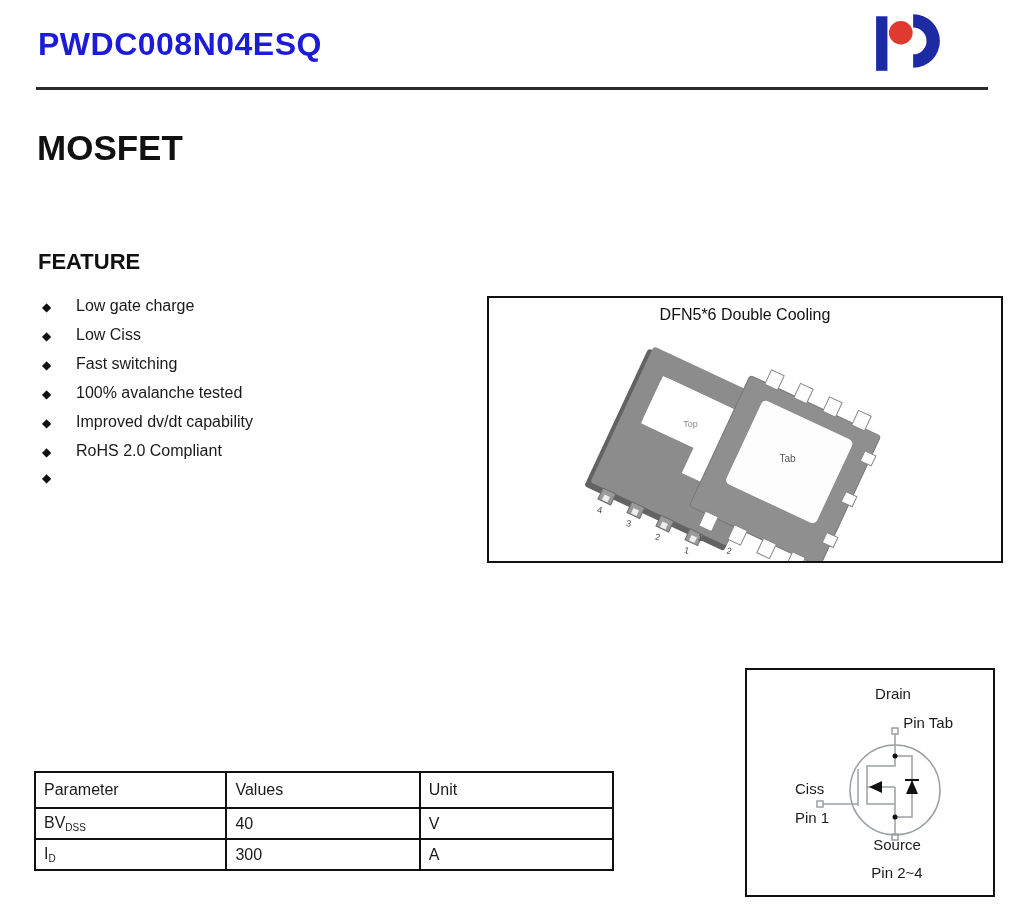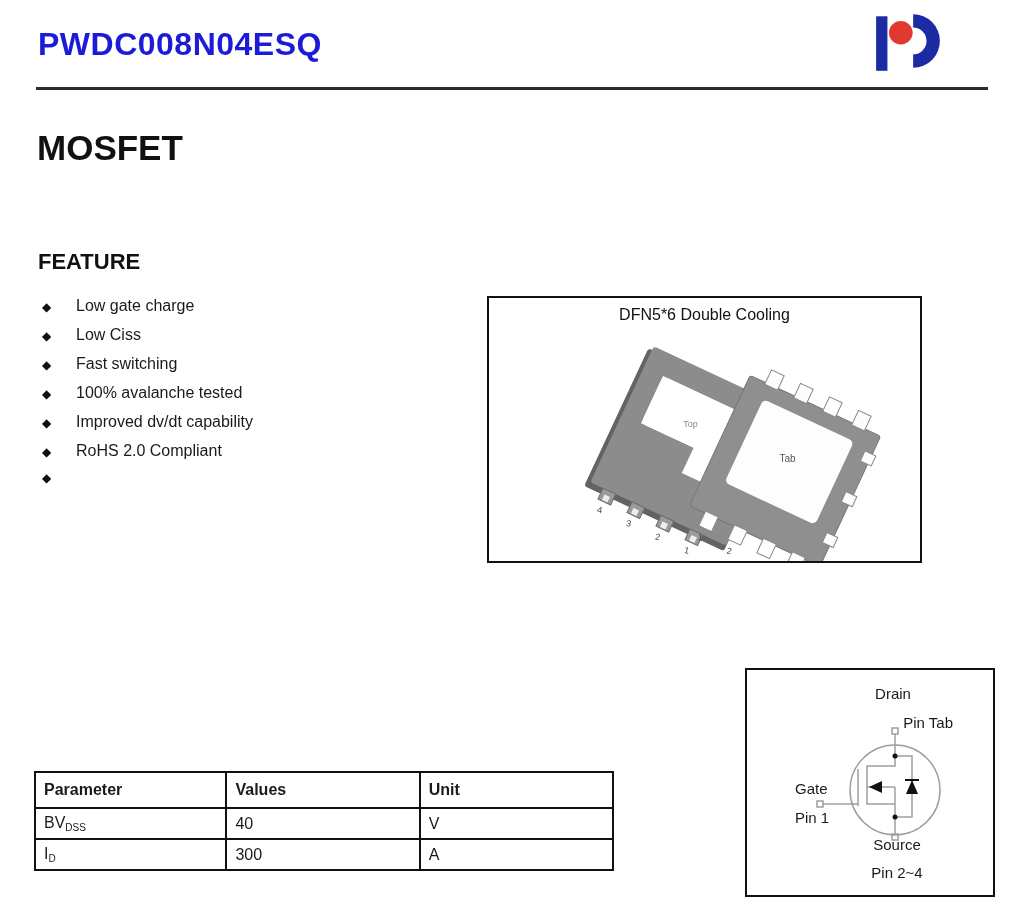--- a/index.html
+++ b/index.html
@@ -32,21 +32,21 @@
     position:absolute; left:42px; top:297px; list-style:none; width:420px;
   }
   .feature-list li {
     display:flex; align-items:baseline; height:29px; font-size:16px; color:#1a1a1a;
   }
   .feature-list .bullet {
     width:34px; font-size:12px; color:#111; flex:0 0 34px;
   }
   
   .package-box {
-    position:absolute; left:487px; top:296px; width:435px; height:267px;
+    position:absolute; left:487px; top:296px; width:516px; height:267px;
     border:2px solid #111; background:#fff;
   }
   .package-title {
     position:absolute; left:0; right:0; top:8px; text-align:center;
     font-size:16px; color:#111;
   }
   .package-art { position:absolute; left:0; top:30px; width:483px; height:233px; }
   
   .symbol-box {
     position:absolute; left:745px; top:668px; width:250px; height:229px;
@@ -63,21 +63,21 @@
   
   .param-table {
     position:absolute; left:34px; top:771px; width:580px;
     border-collapse:collapse; font-size:16px; color:#1a1a1a;
     border:2.5px solid #111;
   }
   .param-table th, .param-table td {
     border:2px solid #111; height:31px; padding:2px 8px; text-align:left;
     font-weight:normal; vertical-align:middle;
   }
-  .param-table th { font-weight:bold; height:36px; }
+  .param-table th { font-weight:normal; height:36px; }
   .param-table col.c1 { width:192px; }
   .param-table col.c2 { width:194px; }
   .param-table col.c3 { width:194px; }
   sub.psub { font-size:10px; vertical-align:-3px; letter-spacing:0; }
 </style>
 </head>
 <body>
 
 <div class="page">
 
@@ -200,21 +200,21 @@
       <g fill="#111111" stroke="none">
         <circle cx="148" cy="86" r="2.5"></circle>
         <circle cx="148" cy="147" r="2.5"></circle>
         <polygon points="159,124 171,124 165,110"></polygon>
         <polygon points="122,117 135,111 135,123"></polygon>
       </g>
       <line x1="158" y1="110" x2="172" y2="110" stroke="#111111" stroke-width="2"></line>
     </svg>
     <div class="lbl lbl-drain">Drain</div>
     <div class="lbl lbl-pintab">Pin Tab</div>
-    <div class="lbl lbl-gate">Gate</div>
+    <div class="lbl lbl-gate">Ciss</div>
     <div class="lbl lbl-pin1">Pin 1</div>
     <div class="lbl lbl-source">Source</div>
     <div class="lbl lbl-pin24">Pin 2~4</div>
   </div>
 
   <table class="param-table">
     <colgroup>
         <col class="c1">
         <col class="c2">
         <col class="c3">

